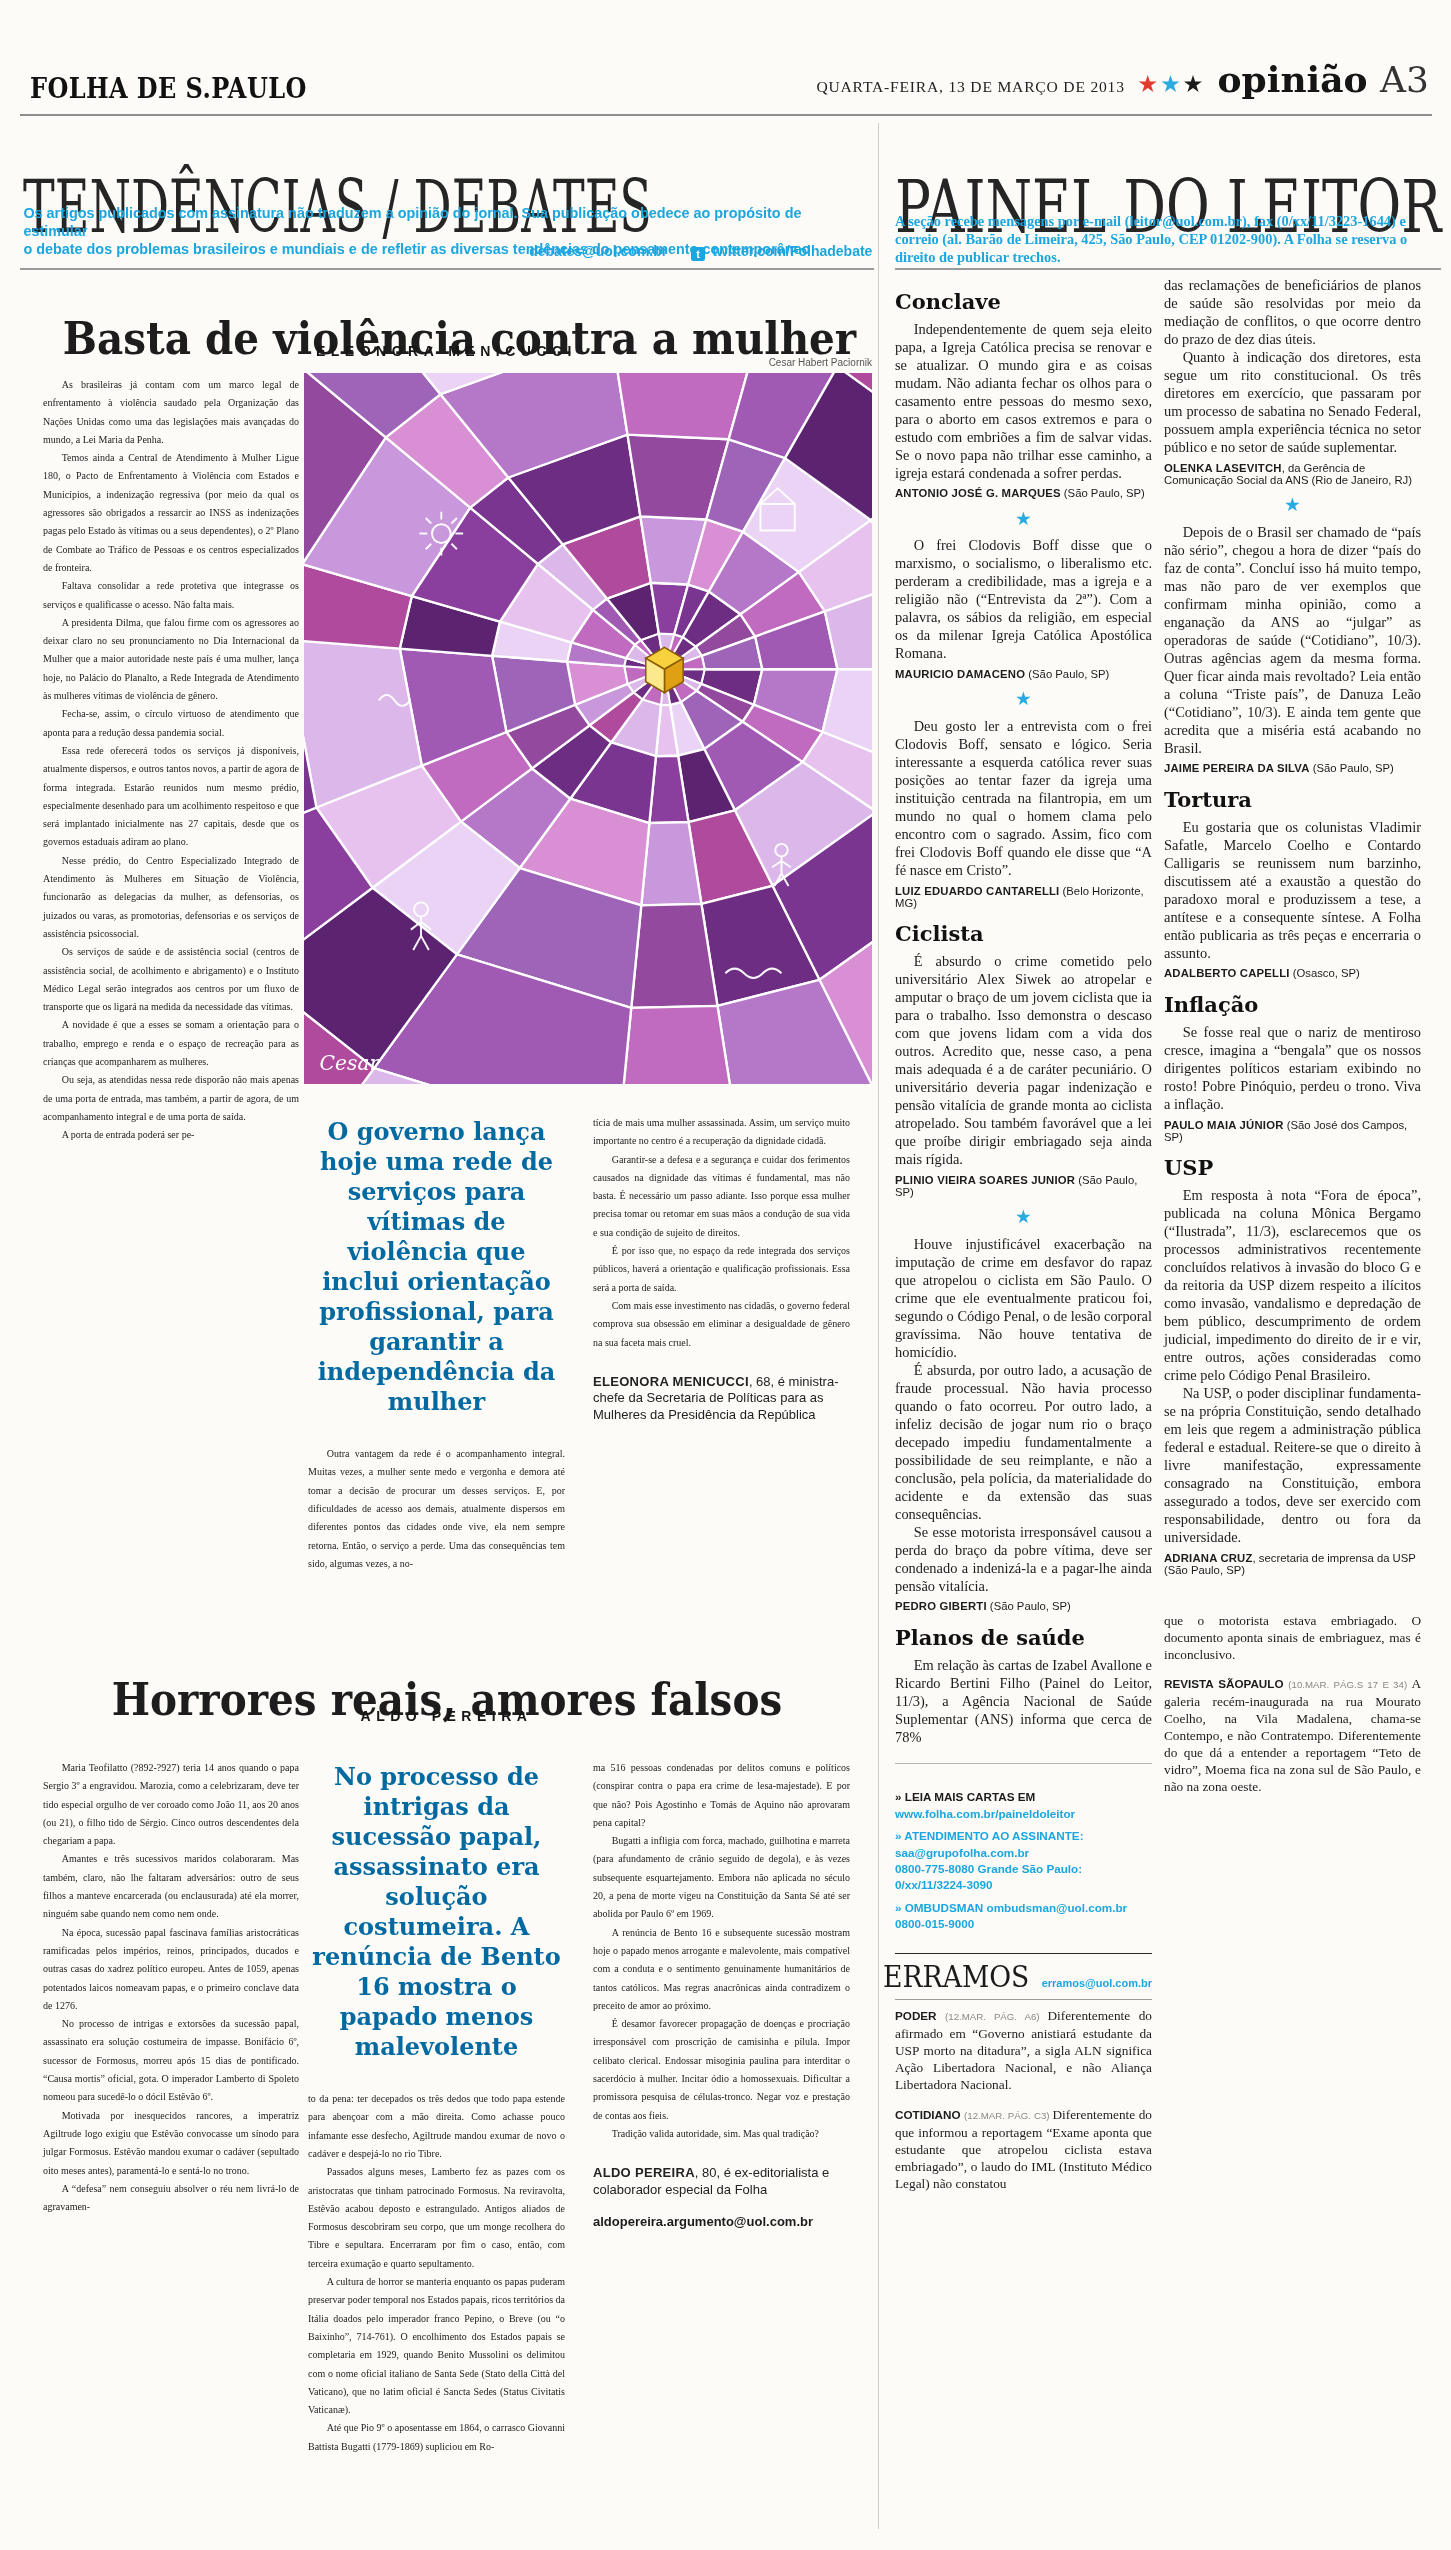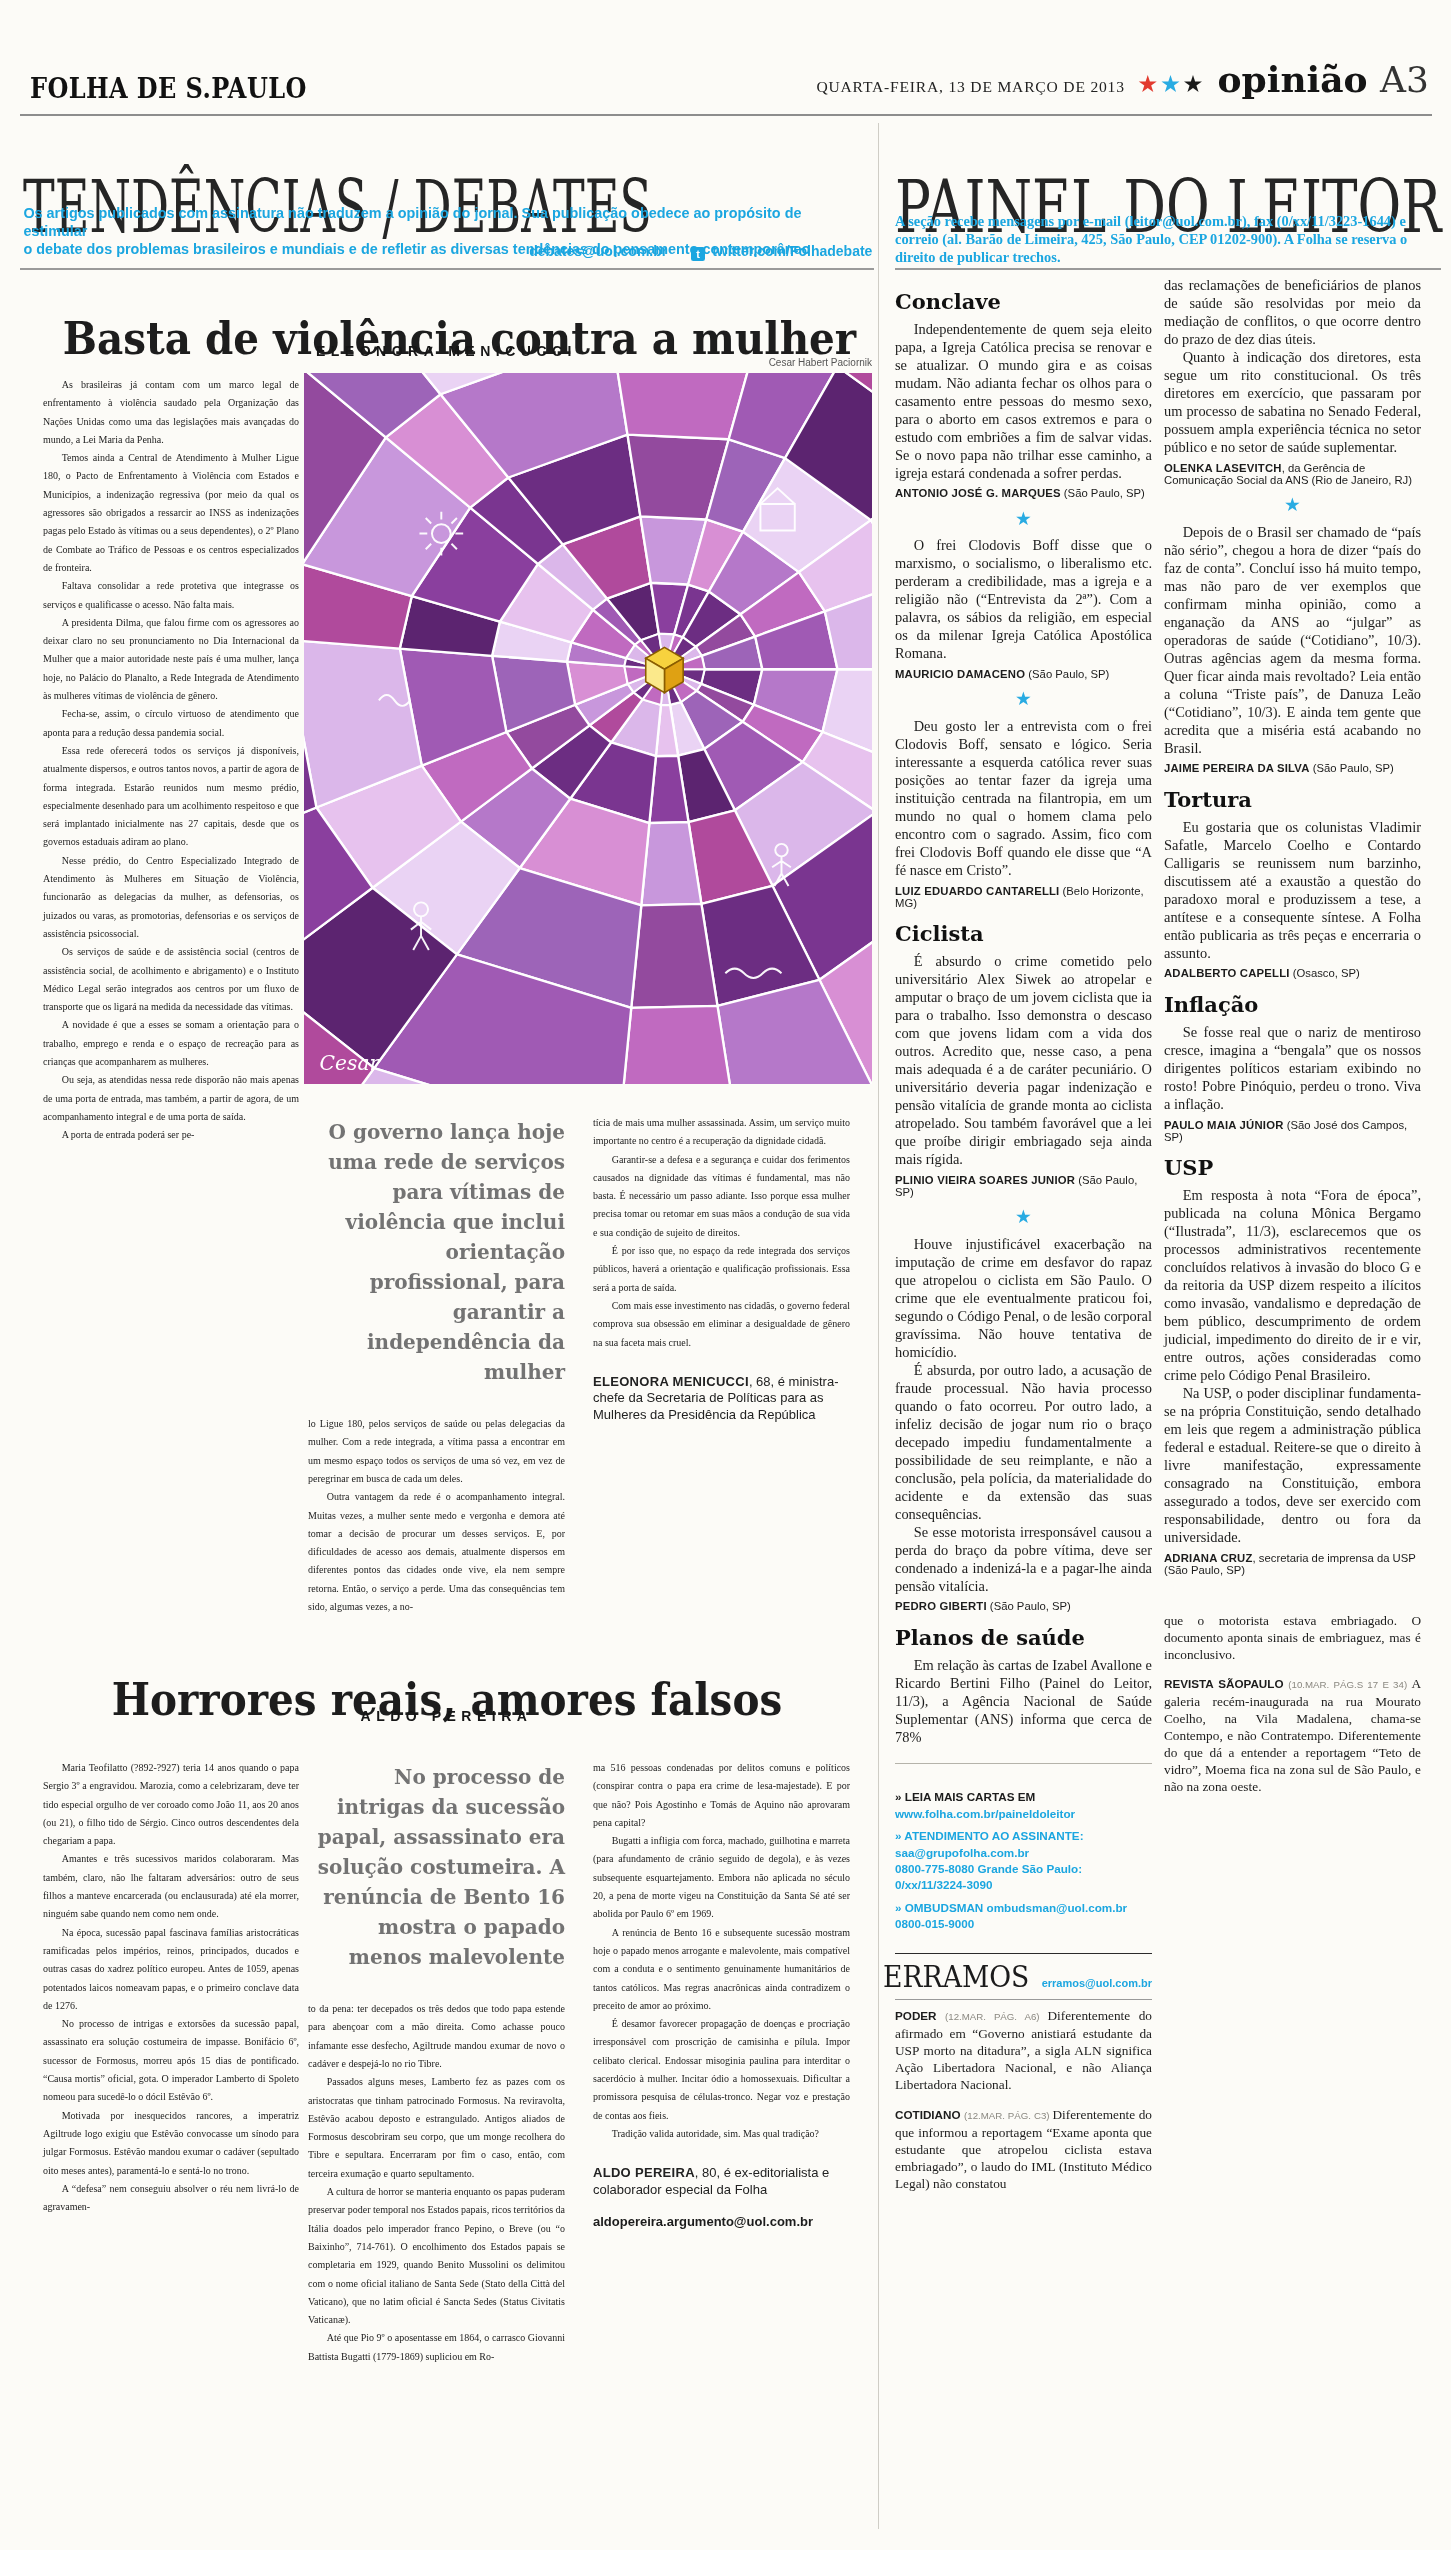--- a/index.html
+++ b/index.html
@@ -32,22 +32,22 @@
   #painel-rule{left:895px;width:546px;}
   
   .art-title{position:absolute;left:19.5px;width:854px;text-align:center;font-family:"DejaVu Serif",serif;
              font-size:45px;color:#1d1d1d;transform:scaleX(.9);transform-origin:center top;white-space:nowrap;}
   .art-author{position:absolute;left:19.5px;width:854px;text-align:center;font-family:"Liberation Sans",sans-serif;
               font-weight:bold;font-size:14px;letter-spacing:5.5px;color:#161616;}
   
   .col{position:absolute;width:257px;text-align:justify;}
   .blk-p{margin:0;font-size:10px;line-height:18.3px;text-indent:18.7px;}
   .blk-p.cont{text-indent:0;}
-  .deck{font-family:"DejaVu Serif",serif;font-weight:bold;font-size:20px;line-height:30px;
-        text-align:right;color:#737373;margin:3.1px 0 28px;}
+  .deck{font-family:"DejaVu Serif",serif;font-weight:bold;font-size:24px;line-height:30px;
+        text-align:center;color:#0369a1;margin:3.1px 0 28px;}
   .blk-bio{margin:22px 0 0;font-family:"Liberation Sans",sans-serif;font-size:13px;line-height:16.4px;
            text-align:left;color:#222;}
   .blk-bio b{letter-spacing:0.3px;}
   .blk-email{margin:15.6px 0 0;font-family:"Liberation Sans",sans-serif;font-weight:bold;font-size:13px;text-align:left;}
   
   .pn .blk-p{font-size:14.4px;line-height:18px;}
   .blk-h{font-family:"DejaVu Serif",serif;font-size:21px;margin:12.5px 0 6.2px;text-align:left;color:#111;}
   .blk-sig{margin:5.5px 0 9.4px;font-family:"Liberation Sans",sans-serif;font-size:11.3px;text-align:left;color:#1c1c1c;}
   .blk-sig b{letter-spacing:0.2px;}
   .blk-star{text-align:center;color:#29abe2;font-size:18.7px;line-height:20px;margin:7.8px 0;}
@@ -267,21 +267,20 @@
       <p class="blk-p">Fecha-se, assim, o círculo virtuoso de atendimento que aponta para a redução dessa pandemia social.</p>
       <p class="blk-p">Essa rede oferecerá todos os serviços já disponíveis, atualmente dispersos, e outros tantos novos, a partir de agora de forma integrada. Estarão reunidos num mesmo prédio, especialmente desenhado para um acolhimento respeitoso e que será implantado inicialmente nas 27 capitais, desde que os governos estaduais adiram ao plano.</p>
       <p class="blk-p">Nesse prédio, do Centro Especializado Integrado de Atendimento às Mulheres em Situação de Violência, funcionarão as delegacias da mulher, as defensorias, os juizados ou varas, as promotorias, defensorias e os serviços de assistência psicossocial.</p>
       <p class="blk-p">Os serviços de saúde e de assistência social (centros de assistência social, de acolhimento e abrigamento) e o Instituto Médico Legal serão integrados aos centros por um fluxo de transporte que os ligará na medida da necessidade das vítimas.</p>
       <p class="blk-p">A novidade é que a esses se somam a orientação para o trabalho, emprego e renda e o espaço de recreação para as crianças que acompanharem as mulheres.</p>
       <p class="blk-p">Ou seja, as atendidas nessa rede disporão não mais apenas de uma porta de entrada, mas também, a partir de agora, de um acompanhamento integral e de uma porta de saída.</p>
       <p class="blk-p">A porta de entrada poderá ser pe-</p>
     </div>
   <div class="col" style="left:308px;top:1114px">
       <div class="deck">O governo lança hoje uma rede de serviços para vítimas de violência que inclui orientação profissional, para garantir a independência da mulher</div>
-      <p class="blk-p cont">lo Ligue 180, pelos serviços de saúde ou pelas delegacias da mulher. Com a rede integrada, a vítima passa a encontrar em um mesmo espaço todos os serviços de uma só vez, em vez de peregrinar em busca de cada um deles.</p>
       <p class="blk-p">Outra vantagem da rede é o acompanhamento integral. Muitas vezes, a mulher sente medo e vergonha e demora até tomar a decisão de procurar um desses serviços. E, por dificuldades de acesso aos demais, atualmente dispersos em diferentes pontos das cidades onde vive, ela nem sempre retorna. Então, o serviço a perde. Uma das consequências tem sido, algumas vezes, a no-</p>
     </div>
   <div class="col" style="left:593px;top:1114px">
       <p class="blk-p cont">tícia de mais uma mulher assassinada. Assim, um serviço muito importante no centro é a recuperação da dignidade cidadã.</p>
       <p class="blk-p">Garantir-se a defesa e a segurança e cuidar dos ferimentos causados na dignidade das vítimas é fundamental, mas não basta. É necessário um passo adiante. Isso porque essa mulher precisa tomar ou retomar em suas mãos a condução de sua vida e sua condição de sujeito de direitos.</p>
       <p class="blk-p">É por isso que, no espaço da rede integrada dos serviços públicos, haverá a orientação e qualificação profissionais. Essa será a porta de saída.</p>
       <p class="blk-p">Com mais esse investimento nas cidadãs, o governo federal comprova sua obsessão em eliminar a desigualdade de gênero na sua faceta mais cruel.</p>
       <p class="blk-bio"><b>ELEONORA MENICUCCI</b>, 68, é ministra-chefe da Secretaria de Políticas para as Mulheres da Presidência da República</p>
     </div>
 

